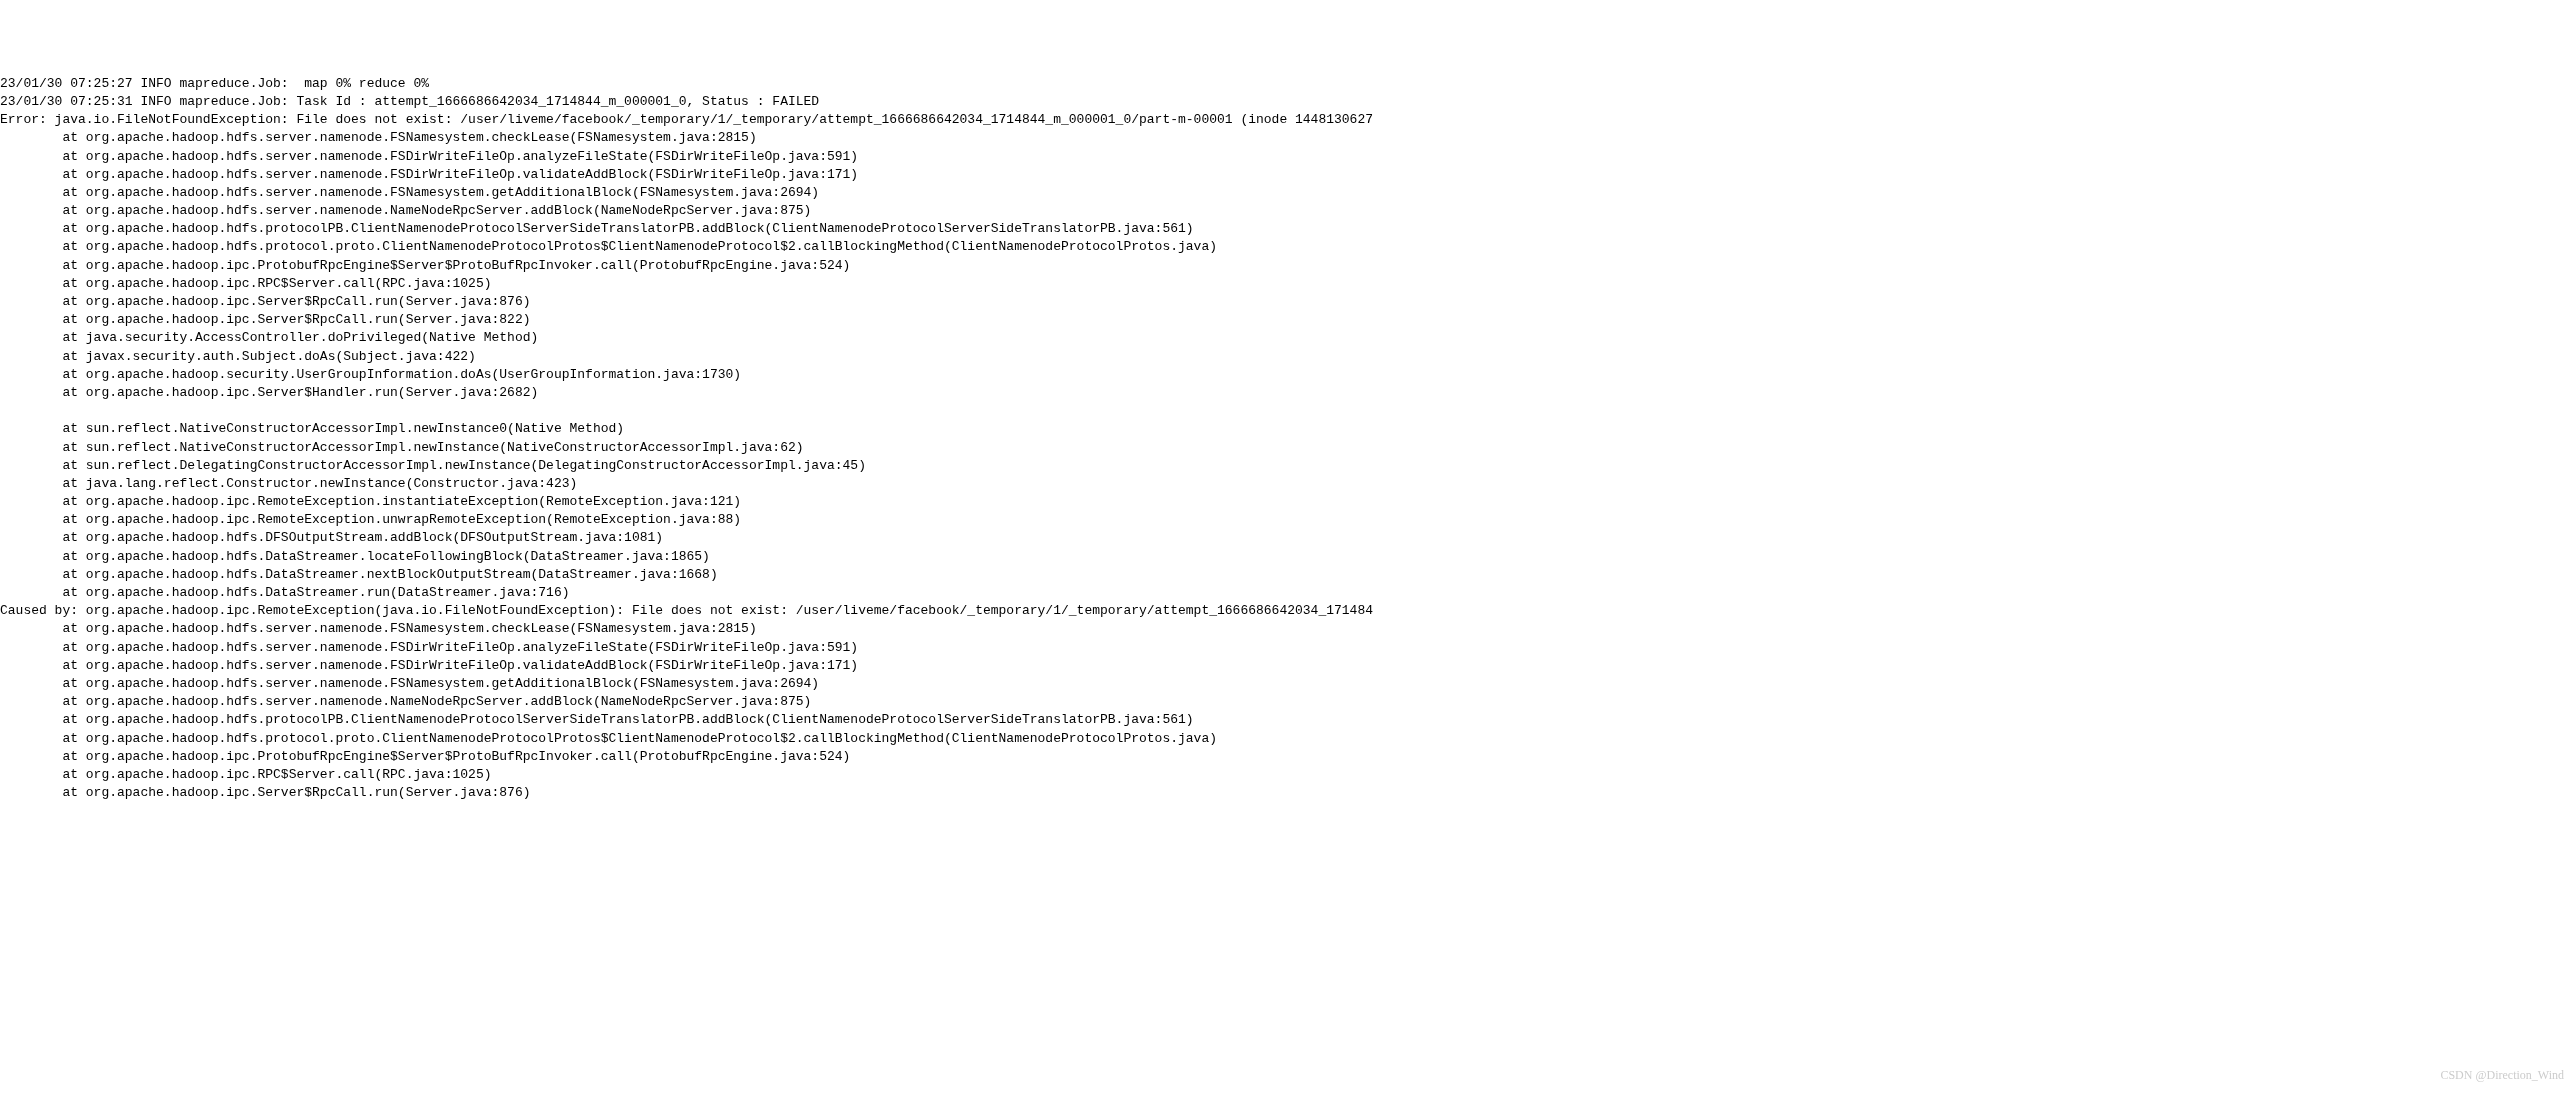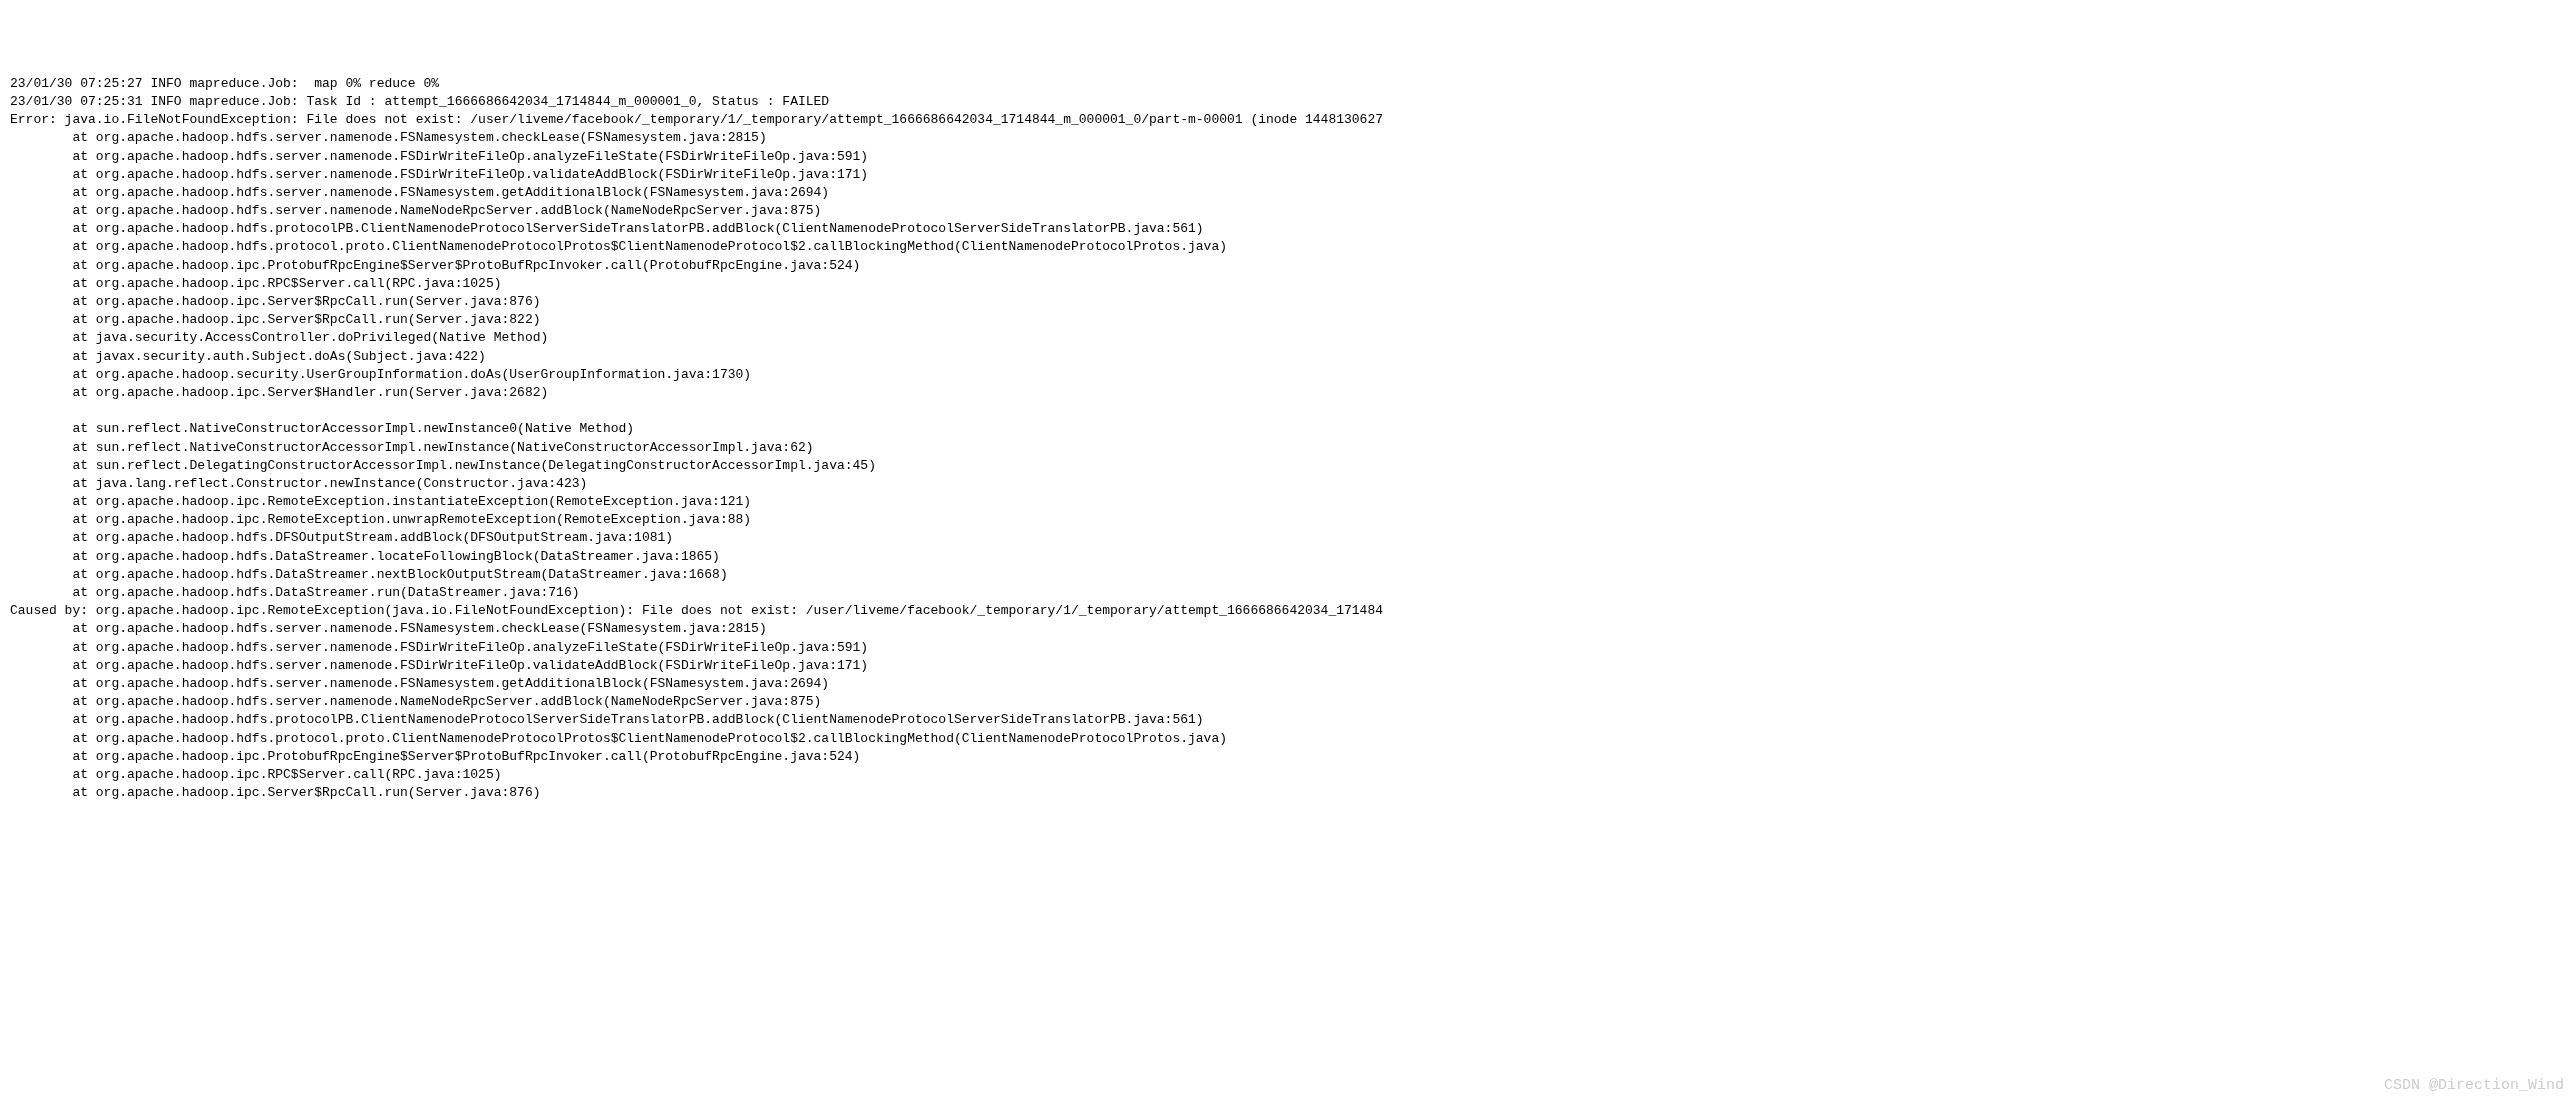--- a/index.html
+++ b/index.html
@@ -12,29 +12,28 @@
       font-size: 13px;
       line-height: 1.4;
       color: #000;
       background: #fff;
       white-space: pre;
       overflow-x: auto;
       padding: 2px 0;
     }
     .log-line {
       white-space: pre;
-      padding-left: 10px;
     }
     .watermark {
       position: fixed;
-      bottom: 12px;
+      bottom: 24px;
       right: 12px;
       color: #ccc;
-      font-family: Liberation Mono, monospace;
-      font-size: 15px;
+      font-family: Liberation Serif, serif;
+      font-size: 12px;
       pointer-events: none;
     }
   </style>
 </head>
 <body>
 
 
 
 <div id="log-container"><div class="log-line">23/01/30 07:25:27 INFO mapreduce.Job:  map 0% reduce 0%</div><div class="log-line">23/01/30 07:25:31 INFO mapreduce.Job: Task Id : attempt_1666686642034_1714844_m_000001_0, Status : FAILED</div><div class="log-line">Error: java.io.FileNotFoundException: File does not exist: /user/liveme/facebook/_temporary/1/_temporary/attempt_1666686642034_1714844_m_000001_0/part-m-00001 (inode 1448130627</div><div class="log-line">        at org.apache.hadoop.hdfs.server.namenode.FSNamesystem.checkLease(FSNamesystem.java:2815)</div><div class="log-line">        at org.apache.hadoop.hdfs.server.namenode.FSDirWriteFileOp.analyzeFileState(FSDirWriteFileOp.java:591)</div><div class="log-line">        at org.apache.hadoop.hdfs.server.namenode.FSDirWriteFileOp.validateAddBlock(FSDirWriteFileOp.java:171)</div><div class="log-line">        at org.apache.hadoop.hdfs.server.namenode.FSNamesystem.getAdditionalBlock(FSNamesystem.java:2694)</div><div class="log-line">        at org.apache.hadoop.hdfs.server.namenode.NameNodeRpcServer.addBlock(NameNodeRpcServer.java:875)</div><div class="log-line">        at org.apache.hadoop.hdfs.protocolPB.ClientNamenodeProtocolServerSideTranslatorPB.addBlock(ClientNamenodeProtocolServerSideTranslatorPB.java:561)</div><div class="log-line">        at org.apache.hadoop.hdfs.protocol.proto.ClientNamenodeProtocolProtos$ClientNamenodeProtocol$2.callBlockingMethod(ClientNamenodeProtocolProtos.java)</div><div class="log-line">        at org.apache.hadoop.ipc.ProtobufRpcEngine$Server$ProtoBufRpcInvoker.call(ProtobufRpcEngine.java:524)</div><div class="log-line">        at org.apache.hadoop.ipc.RPC$Server.call(RPC.java:1025)</div><div class="log-line">        at org.apache.hadoop.ipc.Server$RpcCall.run(Server.java:876)</div><div class="log-line">        at org.apache.hadoop.ipc.Server$RpcCall.run(Server.java:822)</div><div class="log-line">        at java.security.AccessController.doPrivileged(Native Method)</div><div class="log-line">        at javax.security.auth.Subject.doAs(Subject.java:422)</div><div class="log-line">        at org.apache.hadoop.security.UserGroupInformation.doAs(UserGroupInformation.java:1730)</div><div class="log-line">        at org.apache.hadoop.ipc.Server$Handler.run(Server.java:2682)</div><div class="log-line">&nbsp;</div><div class="log-line">        at sun.reflect.NativeConstructorAccessorImpl.newInstance0(Native Method)</div><div class="log-line">        at sun.reflect.NativeConstructorAccessorImpl.newInstance(NativeConstructorAccessorImpl.java:62)</div><div class="log-line">        at sun.reflect.DelegatingConstructorAccessorImpl.newInstance(DelegatingConstructorAccessorImpl.java:45)</div><div class="log-line">        at java.lang.reflect.Constructor.newInstance(Constructor.java:423)</div><div class="log-line">        at org.apache.hadoop.ipc.RemoteException.instantiateException(RemoteException.java:121)</div><div class="log-line">        at org.apache.hadoop.ipc.RemoteException.unwrapRemoteException(RemoteException.java:88)</div><div class="log-line">        at org.apache.hadoop.hdfs.DFSOutputStream.addBlock(DFSOutputStream.java:1081)</div><div class="log-line">        at org.apache.hadoop.hdfs.DataStreamer.locateFollowingBlock(DataStreamer.java:1865)</div><div class="log-line">        at org.apache.hadoop.hdfs.DataStreamer.nextBlockOutputStream(DataStreamer.java:1668)</div><div class="log-line">        at org.apache.hadoop.hdfs.DataStreamer.run(DataStreamer.java:716)</div><div class="log-line">Caused by: org.apache.hadoop.ipc.RemoteException(java.io.FileNotFoundException): File does not exist: /user/liveme/facebook/_temporary/1/_temporary/attempt_1666686642034_171484</div><div class="log-line">        at org.apache.hadoop.hdfs.server.namenode.FSNamesystem.checkLease(FSNamesystem.java:2815)</div><div class="log-line">        at org.apache.hadoop.hdfs.server.namenode.FSDirWriteFileOp.analyzeFileState(FSDirWriteFileOp.java:591)</div><div class="log-line">        at org.apache.hadoop.hdfs.server.namenode.FSDirWriteFileOp.validateAddBlock(FSDirWriteFileOp.java:171)</div><div class="log-line">        at org.apache.hadoop.hdfs.server.namenode.FSNamesystem.getAdditionalBlock(FSNamesystem.java:2694)</div><div class="log-line">        at org.apache.hadoop.hdfs.server.namenode.NameNodeRpcServer.addBlock(NameNodeRpcServer.java:875)</div><div class="log-line">        at org.apache.hadoop.hdfs.protocolPB.ClientNamenodeProtocolServerSideTranslatorPB.addBlock(ClientNamenodeProtocolServerSideTranslatorPB.java:561)</div><div class="log-line">        at org.apache.hadoop.hdfs.protocol.proto.ClientNamenodeProtocolProtos$ClientNamenodeProtocol$2.callBlockingMethod(ClientNamenodeProtocolProtos.java)</div><div class="log-line">        at org.apache.hadoop.ipc.ProtobufRpcEngine$Server$ProtoBufRpcInvoker.call(ProtobufRpcEngine.java:524)</div><div class="log-line">        at org.apache.hadoop.ipc.RPC$Server.call(RPC.java:1025)</div><div class="log-line">        at org.apache.hadoop.ipc.Server$RpcCall.run(Server.java:876)</div></div>
 

